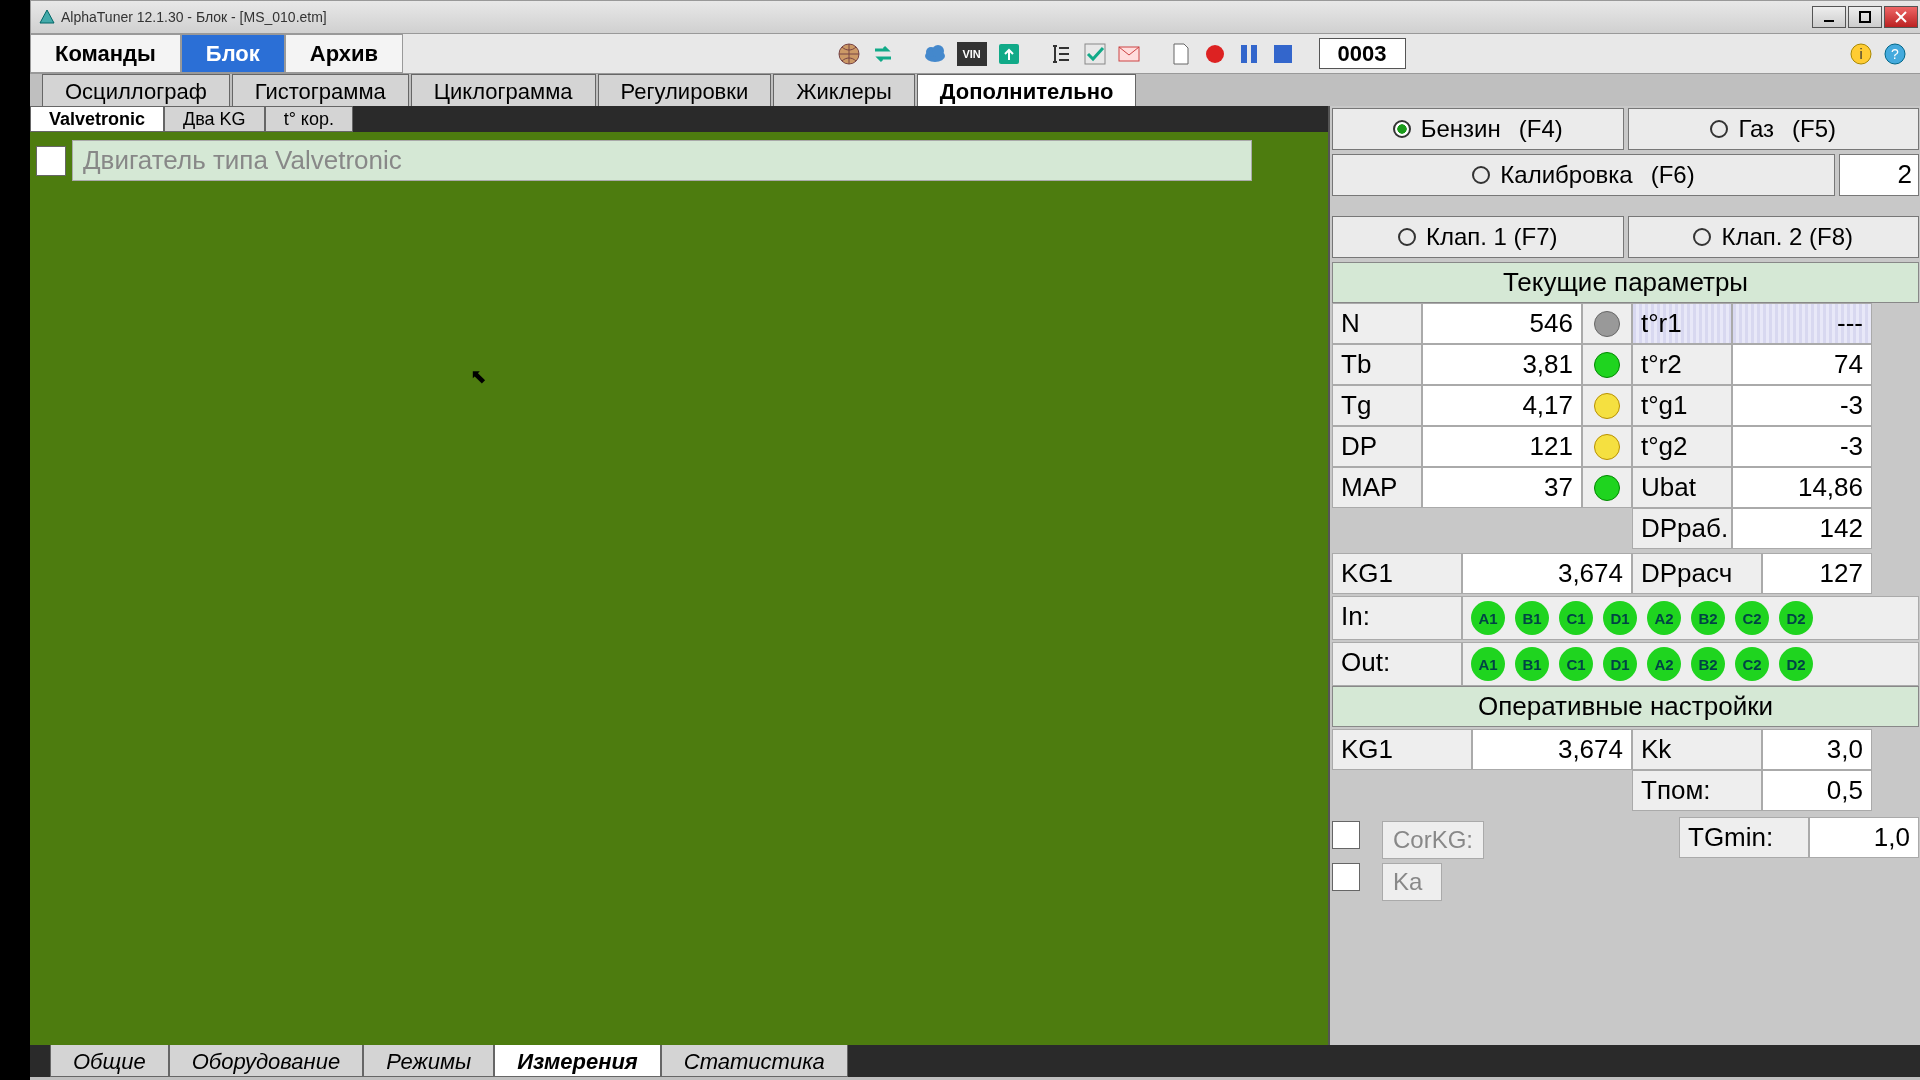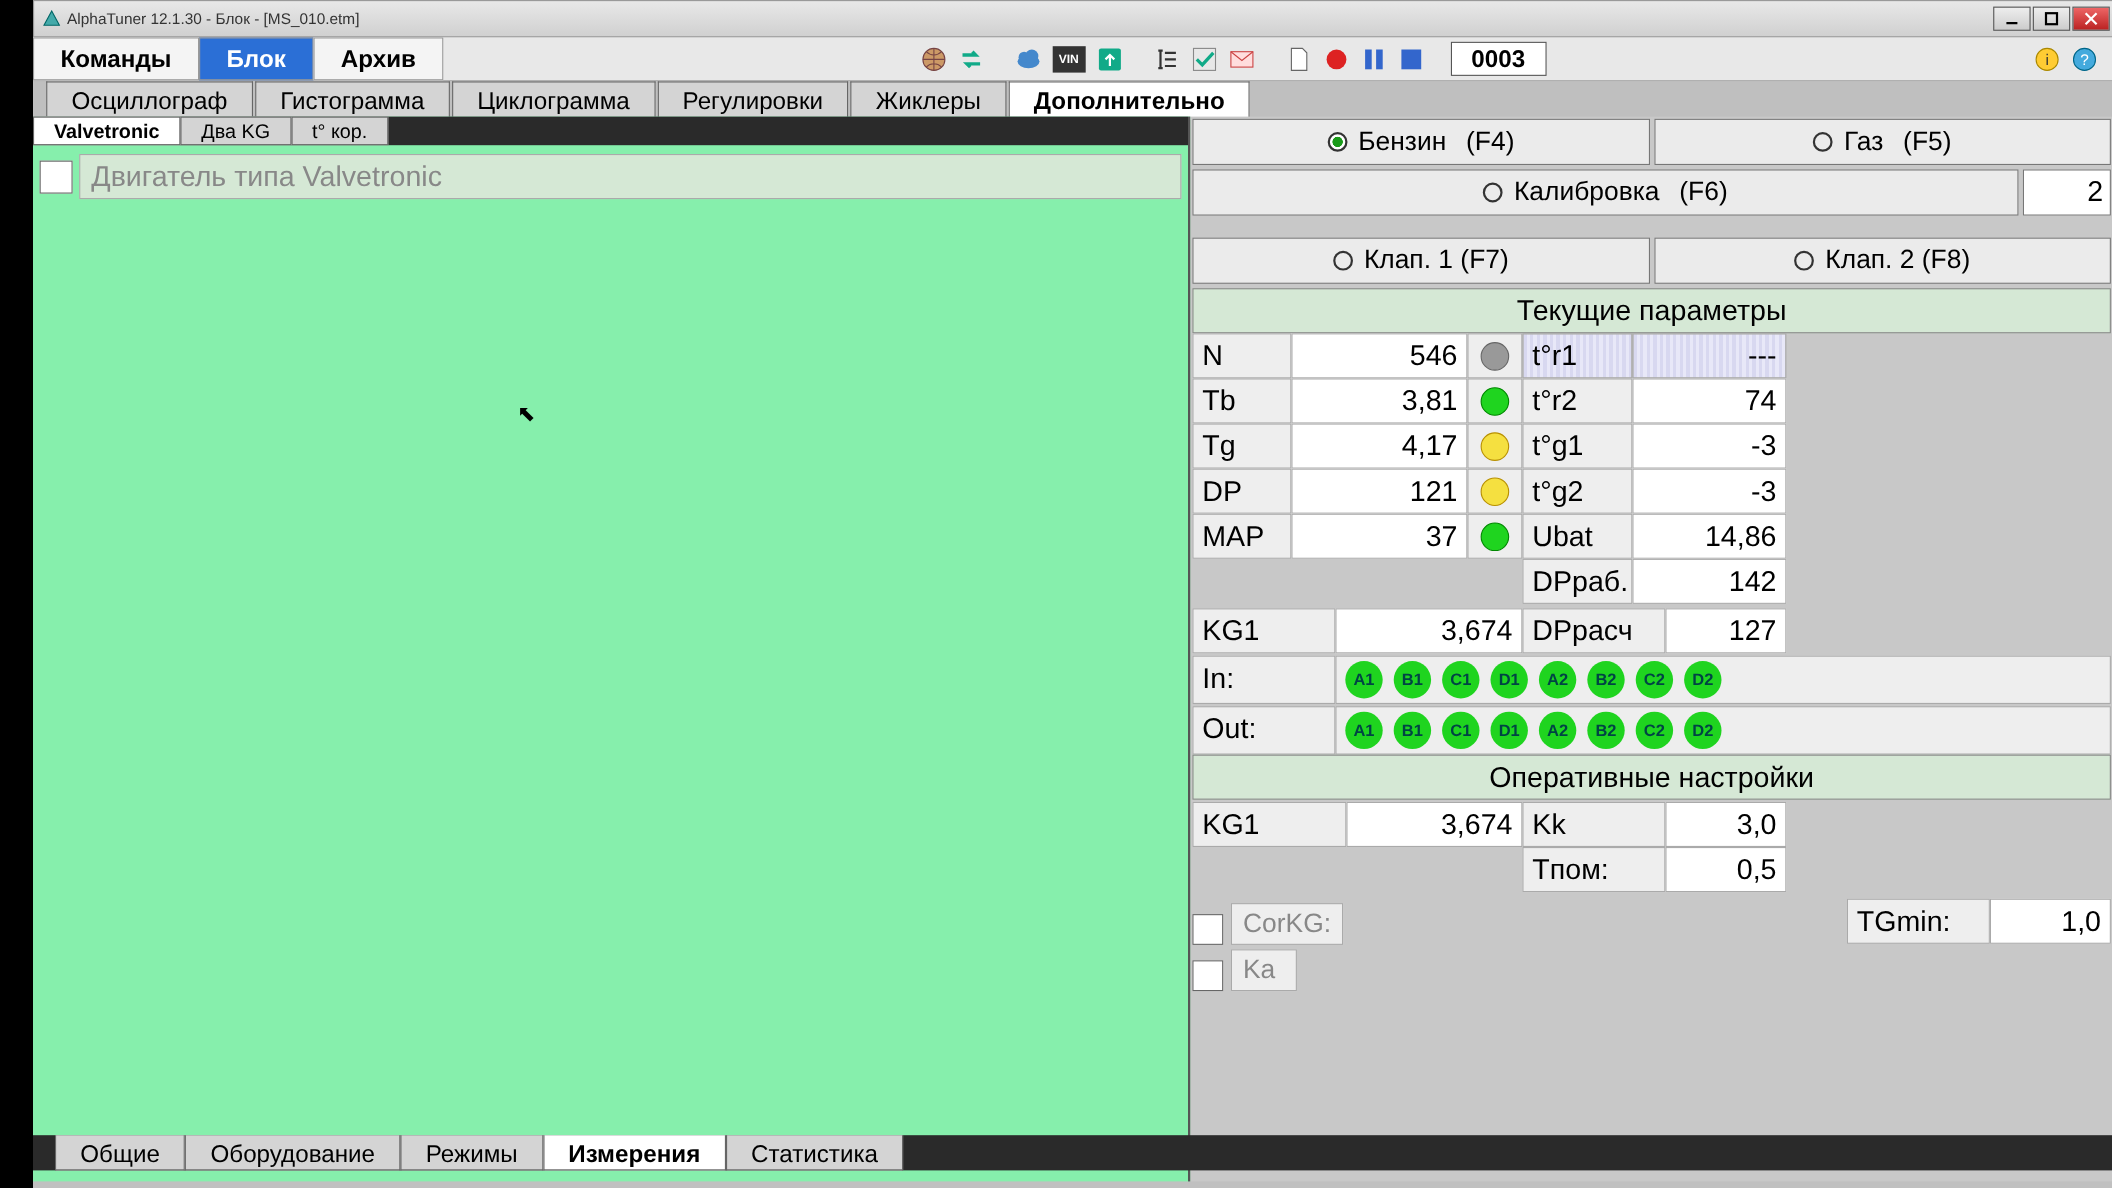--- a/index.html
+++ b/index.html
@@ -20,21 +20,21 @@
 .menubar .tbicons { display: flex; align-items: center; gap: 10px; padding: 0 14px; }
 .menubar .tbicon { width: 24px; height: 24px; position: relative; }
 .menubar .counter { border: 1px solid #555; background: #fff; padding: 2px 18px; font-size: 22px; font-weight: bold; margin: 4px 10px; }
 .menubar .righticons { display: flex; align-items: center; gap: 10px; padding: 0 14px; }
 
 .tabs-row { display: flex; height: 32px; background: #bfbfbf; align-items: flex-start; padding-left: 12px; }
 .tabs-row .tab { padding: 4px 22px; font-size: 22px; border: 1px solid #666; border-bottom: none; background: #d4d4d4; margin-right: 2px; }
 .tabs-row .tab.active { background: #fff; font-weight: bold; }
 
 .content-row { display: flex; height: 968px; }
-.left-panel { width: 1052px; background: #86efac; position: relative; border-right: 2px solid #555; }
+.left-panel { width: 1300px; background: #4d7c0f; position: relative; border-right: 2px solid #555; }
 
 .sub-tabs { display: flex; height: 26px; background: #2a2a2a; }
 .sub-tabs .subtab { padding: 2px 18px; font-size: 18px; background: #d4d4d4; border: 1px solid #666; }
 .sub-tabs .subtab.active { background: #fff; font-weight: bold; }
 
 .checkbox-row { display: flex; align-items: center; margin: 8px 6px; }
 .checkbox-row .cbox { width: 30px; height: 30px; background: #fff; border: 1px solid #666; margin-right: 6px; }
 .checkbox-row .cblabel { background: #d5e8d5; padding: 4px 10px; font-size: 26px; color: #888; flex: 1; max-width: 1180px; border: 1px solid #aaa; }
 
 .right-panel { flex: 1; background: #c8c8c8; display: flex; flex-direction: column; padding: 2px; }
@@ -75,25 +75,25 @@
 .badges { display: flex; gap: 16px; background: #eee; }
 .badge { width: 34px; height: 34px; background: #1fd41f; border-radius: 50%; display: flex; align-items: center; justify-content: center; font-size: 15px; font-weight: bold; color: #044; margin-left: -6px; }
 .badge:first-child { margin-left: 0; }
 
 .op-grid { display: grid; grid-template-columns: 140px 160px 130px 110px; margin-top: 2px; }
 .op-grid > div { border: 1px solid #aaa; padding: 4px 8px; font-size: 26px; }
 .op-grid .olabel { background: #eee; }
 .op-grid .oval { background: #fff; text-align: right; }
 .op-grid .empty { background: #c8c8c8; border: none; }
 
-.checkbox-small { display: flex; align-items: flex-end; gap: 7px; margin: 4px 0; }
+.checkbox-small { display: flex; align-items: flex-start; gap: 22px; margin: 4px 0; }
 .checkbox-small .cbox { width: 28px; height: 28px; background: #fff; border: 1px solid #666; }
 .checkbox-small .clbl { background: #eee; padding: 4px 10px; font-size: 24px; color: #888; border: 1px solid #aaa; }
 
-.bottom-tabs { position: absolute; bottom: 16px; left: 0; right: 0; display: flex; height: 32px; background: #2a2a2a; padding-left: 20px; }
+.bottom-tabs { position: absolute; bottom: 3px; left: 0; right: 0; display: flex; height: 32px; background: #2a2a2a; padding-left: 20px; font-style: italic; }
 .bottom-tabs .btab { padding: 4px 22px; font-size: 22px; background: #d4d4d4; border: 1px solid #666; border-top: none; }
 .bottom-tabs .btab.active { background: #fff; font-weight: bold; }
 
 .cursor { position: absolute; left: 440px; top: 258px; font-size: 20px; }
 </style>
 </head>
 <body>
 
 <div class="app-window">
 

